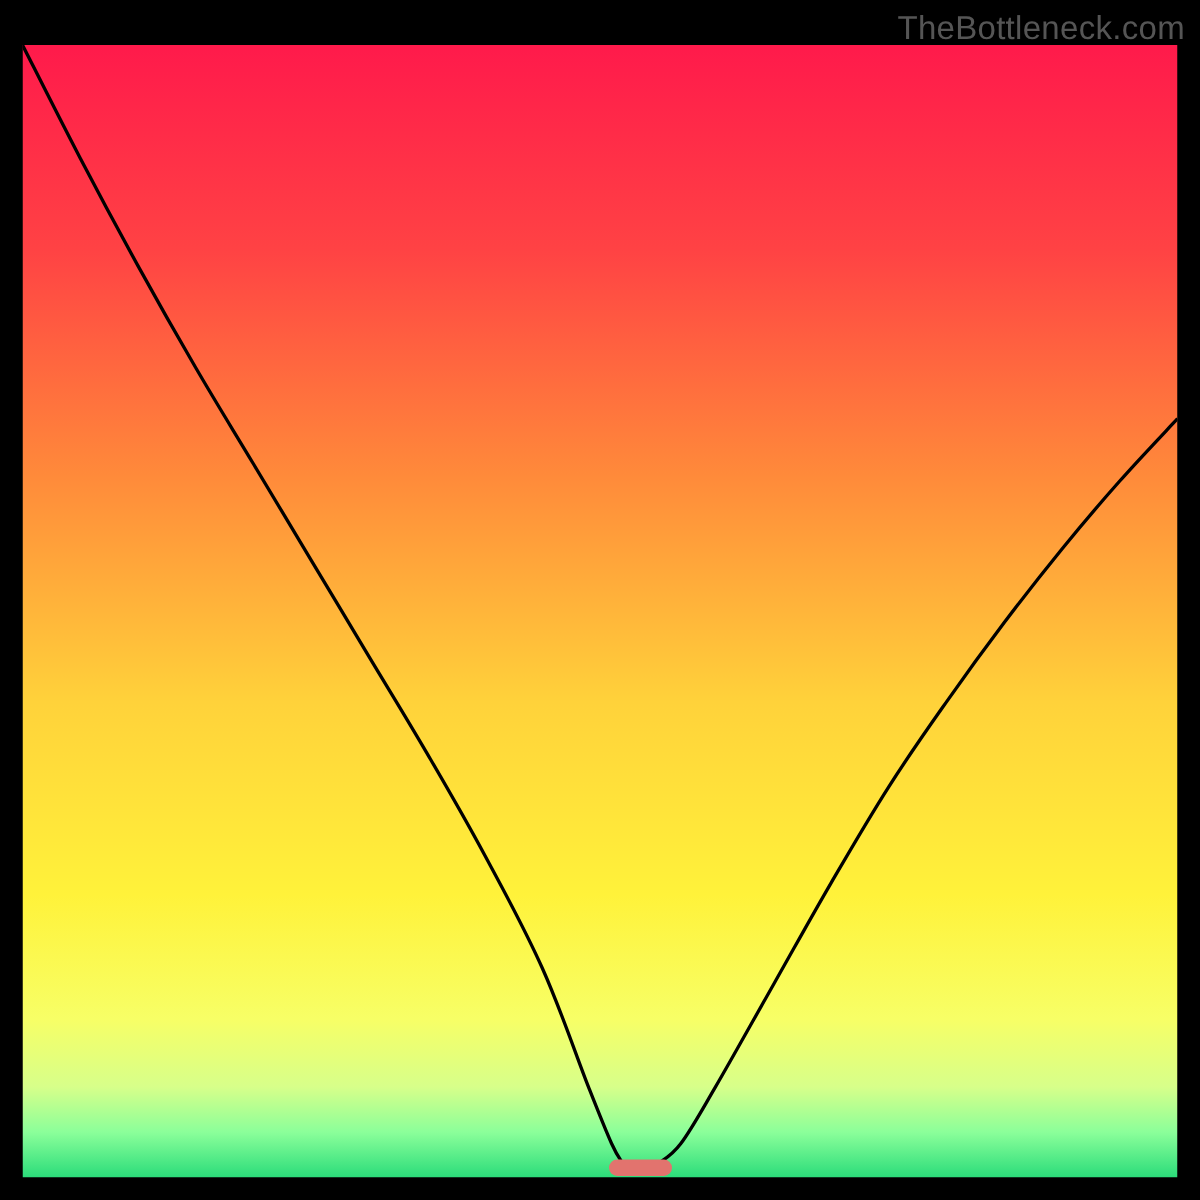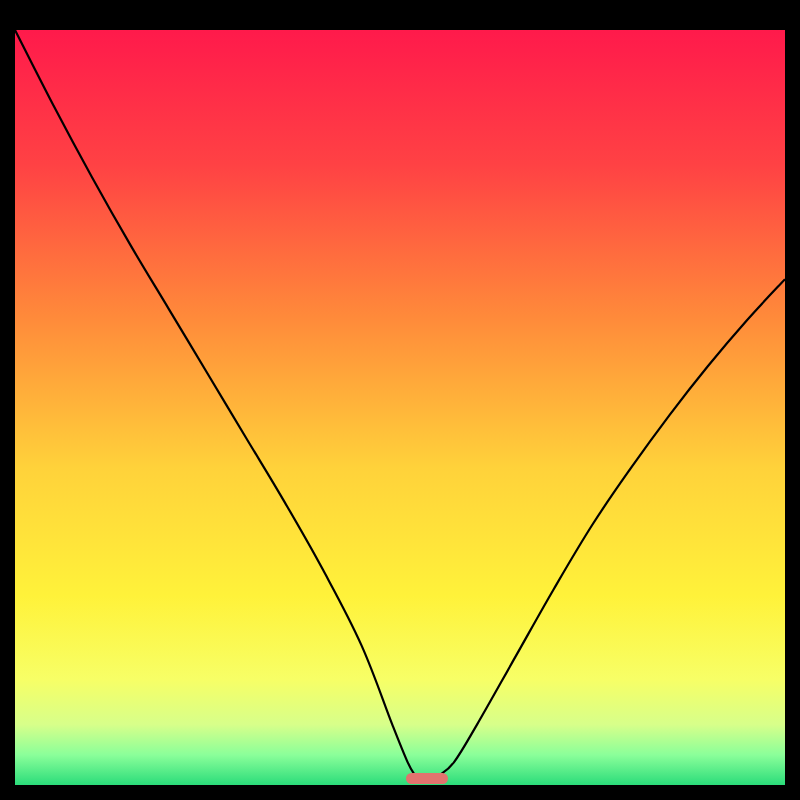--- a/index.html
+++ b/index.html
@@ -51,20 +51,21 @@
     position: absolute;
     background: #e2736e;
     border-radius: 999px;
   }
 </style>
 </head>
 <body>
 
 <div class="frame">
 
+  <div class="watermark">TheBottleneck.com</div>
 
   <div class="plot-area">
 
     <div class="gradient" style="background: linear-gradient(rgb(255, 26, 75) 0%, rgb(255, 66, 68) 18%, rgb(255, 138, 58) 38%, rgb(255, 210, 58) 58%, rgb(255, 242, 58) 75%, rgb(247, 255, 102) 86%, rgb(215, 255, 138) 92%, rgb(139, 255, 154) 96%, rgb(43, 220, 122) 100%);"></div>
 
     <svg class="curve" viewBox="0 0 100 100" preserveAspectRatio="none">
       <path fill="none" stroke="#000" stroke-width="2.2" vector-effect="non-scaling-stroke" d="M 0.000 0.000 C 0.900 1.800, 3.200 6.490, 5.000 10.000 C 6.800 13.510, 8.200 16.170, 10.000 19.500 C 11.800 22.830, 13.200 25.350, 15.000 28.500 C 16.800 31.650, 18.200 33.940, 20.000 37.000 C 21.800 40.060, 23.200 42.440, 25.000 45.500 C 26.800 48.560, 28.200 50.940, 30.000 54.000 C 31.800 57.060, 33.200 59.350, 35.000 62.500 C 36.800 65.650, 38.200 68.080, 40.000 71.500 C 41.800 74.920, 43.380 77.810, 45.000 81.500 C 46.620 85.190, 47.920 89.210, 49.000 92.000 C 50.080 94.790, 50.460 95.776, 51.000 97.000 C 51.540 98.224, 51.820 98.476, 52.000 98.800"></path>
       <path fill="none" stroke="#000" stroke-width="2.2" vector-effect="non-scaling-stroke" d="M 55.000 98.800 C 55.360 98.476, 56.100 98.224, 57.000 97.000 C 57.900 95.776, 58.560 94.520, 60.000 92.000 C 61.440 89.480, 63.200 86.240, 65.000 83.000 C 66.800 79.760, 68.200 77.150, 70.000 74.000 C 71.800 70.850, 73.200 68.380, 75.000 65.500 C 76.800 62.620, 78.200 60.610, 80.000 58.000 C 81.800 55.390, 83.200 53.430, 85.000 51.000 C 86.800 48.570, 88.200 46.750, 90.000 44.500 C 91.800 42.250, 93.200 40.570, 95.000 38.500 C 96.800 36.430, 99.100 33.990, 100.000 33.000"></path>
     </svg>
 

